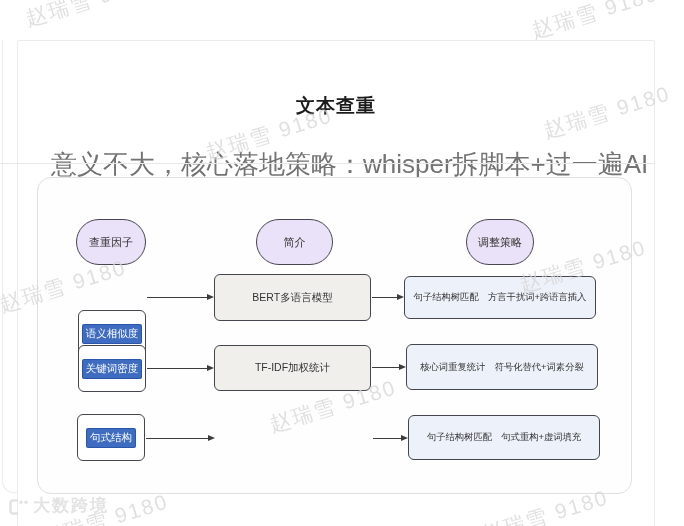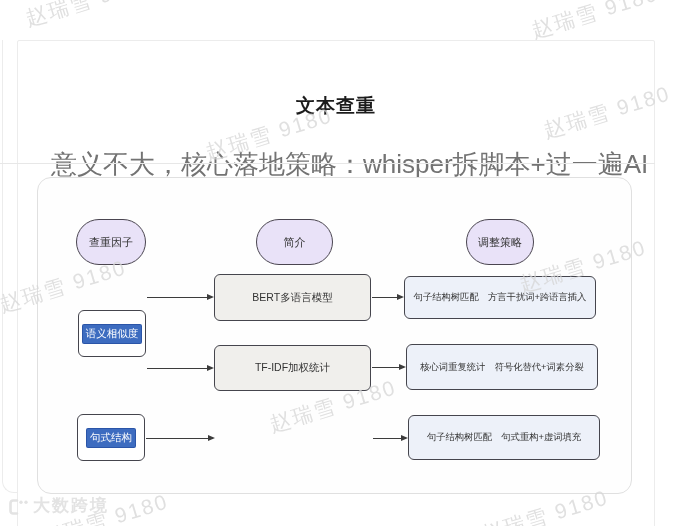--- a/index.html
+++ b/index.html
@@ -122,20 +122,23 @@
     <div class="pill h3">调整策略</div>
 
     <div class="dbox fcol f1">
       <span class="hl">语义相似度</span>
     </div>
     <div class="arrow a1a"></div>
     <div class="dbox mcol m1">BERT多语言模型</div>
     <div class="arrow a1b"></div>
     <div class="dbox scol s1">句子结构树匹配　方言干扰词+跨语言插入</div>
 
+    <div class="dbox fcol f2">
+      <span class="hl">关键词密度</span>
+    </div>
     <div class="arrow a2a"></div>
     <div class="dbox mcol m2">TF-IDF加权统计</div>
     <div class="arrow a2b"></div>
     <div class="dbox fcol f3">
       <span class="hl">句式结构</span>
     </div>
 
     <div class="dbox scol s2">核心词重复统计　符号化替代+词素分裂</div>
     <div class="arrow a3a"></div>
     <div class="arrow a3b"></div>

